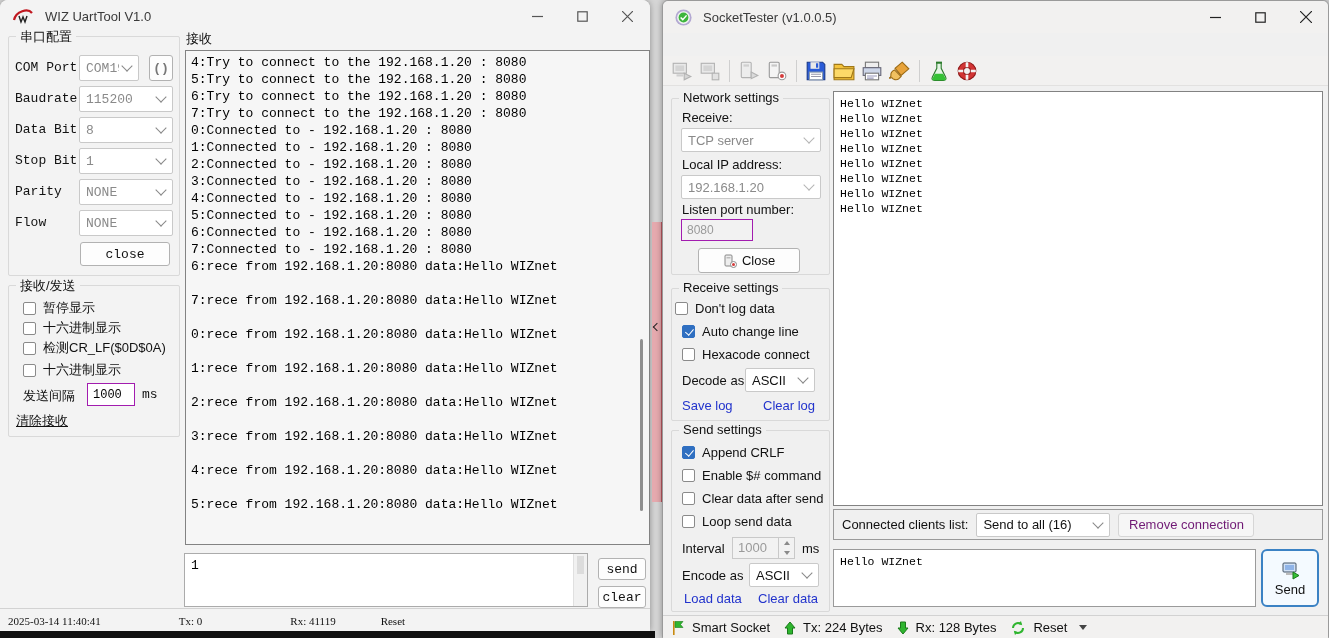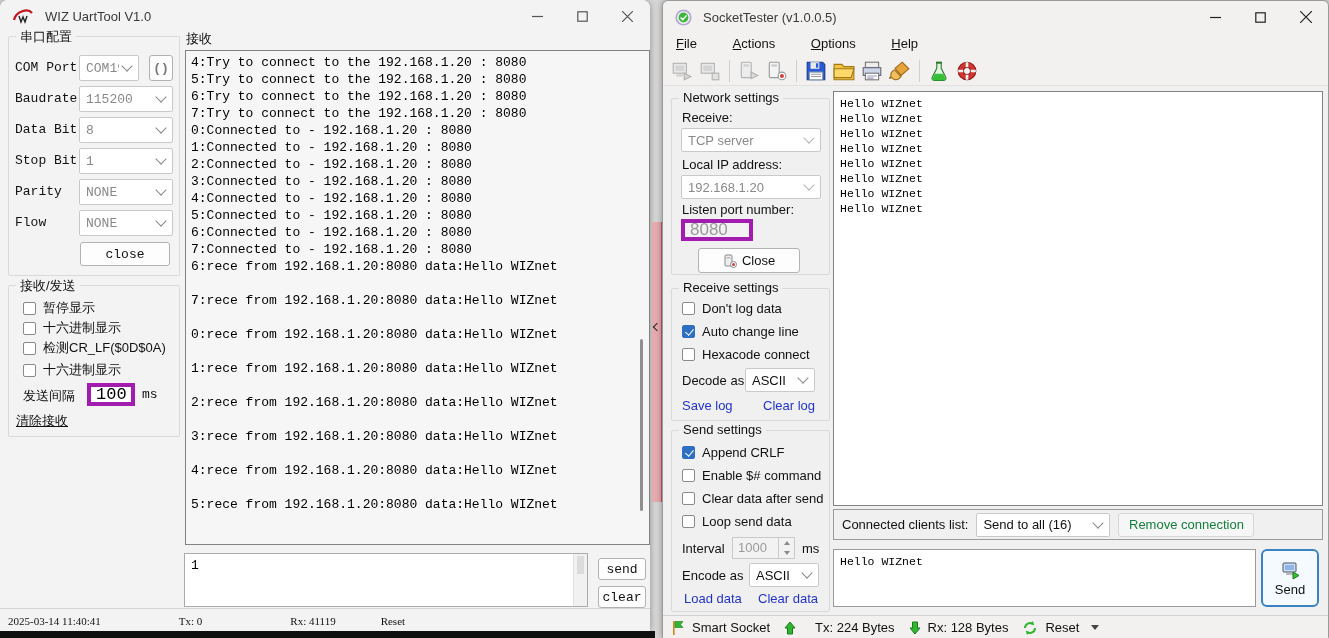--- a/index.html
+++ b/index.html
@@ -42,21 +42,21 @@
   .logtext{white-space:pre;font-size:13px;line-height:17px;padding:3px 5px;color:#000}
   .menu-item{display:inline-block;padding:3px 9px;font-size:13px}
   .menu-item::first-letter{text-decoration:underline}
   .tb-sep{width:1px;height:22px;background:#cfcfcf;margin:0 5px}
   .ticon{width:22px;height:22px;margin:0 3px;flex:none}
   .statusbar{position:absolute;left:0;right:0;display:flex;align-items:center;border-top:1px solid #d2d2d2}
   .spin{width:15px;height:20px;border-left:1px solid #c9c9c9;display:flex;flex-direction:column;flex:none}
   .spin span{flex:1;display:flex;align-items:center;justify-content:center}
   .tri-u{width:0;height:0;border-left:3.5px solid transparent;border-right:3.5px solid transparent;border-bottom:4px solid #8a8a8a}
   .tri-d{width:0;height:0;border-left:3.5px solid transparent;border-right:3.5px solid transparent;border-top:4px solid #8a8a8a}
-  input.flat{border:4px solid #a21caf;font-size:17px;box-sizing:border-box;padding:1px 5px;background:#fff}
+  input.flat{border:1px solid #a21caf;font-size:12px;box-sizing:border-box;padding:1px 5px;background:#fff}
   input.flat:disabled{background:#f2f2f2;color:#9a9a9a}
 </style>
 </head>
 <body>
 
 <div class="win" id="uart-win">
 
   <div class="titlebar" style="background:#f3f3f3">
     <span class="ticon" style="width:22px;height:18px;margin-left:12px">
       <svg viewBox="0 0 22 18" width="22" height="18">
@@ -235,26 +235,20 @@
           </svg>
         </div>
       <div class="winbtn">
           <svg width="12" height="12">
             <path d="M0 0 L12 12 M12 0 L0 12" stroke="#222" stroke-width="1.2"></path>
           </svg>
         </div>
     </div>
   </div>
 
-  <div class="abs" style="left:0;top:32px;right:0;height:23px;background:#f2f1f0">
-    <span class="menu-item" style="margin-left:4px">File</span>
-    <span class="menu-item" style="margin-left:14px">Actions</span>
-    <span class="menu-item" style="margin-left:14px">Options</span>
-    <span class="menu-item" style="margin-left:14px">Help</span>
-  </div>
 
   <div class="abs" style="left:0;top:55px;right:0;height:30px;display:flex;align-items:center;padding-left:5px;background:#f2f1f0;border-bottom:1px solid #e2e1e0;box-sizing:border-box">
     <span class="ticon"><svg viewBox="0 0 20 20">
           <rect x="2" y="3" width="12" height="9" fill="#e9e9e9" stroke="#b2b2b2"></rect>
           <rect x="4" y="5" width="8" height="5" fill="#d4d4d4"></rect>
           <rect x="5" y="13" width="6" height="2" fill="#d0d0d0"></rect>
           <path d="M12 12l6 3-6 3z" fill="#d5d5d5" stroke="#b2b2b2"></path>
         </svg></span>
     <span class="ticon"><svg viewBox="0 0 20 20">
           <rect x="2" y="3" width="12" height="9" fill="#e9e9e9" stroke="#b2b2b2"></rect>
@@ -328,21 +322,21 @@
             <rect x="3.5" y="3" width="4" height="1.5" fill="#bbb"></rect>
             <circle cx="10.5" cy="10.5" r="3" fill="#fff" stroke="#888"></circle>
             <circle cx="10.5" cy="10.5" r="1.5" fill="#d43c3c"></circle>
           </svg></span>
       <span>Close</span>
     </div>
   </div>
 
   <div class="group g-sock" style="left:8px;top:287px;width:157px;height:131px">
     <span class="legend">Receive settings</span>
-    <div class="cbrow" style="left:10px;top:12px">
+    <div class="cbrow" style="left:3px;top:12px">
       <span class="cb" data-checked="false"></span>
       <span>Don't log data</span>
     </div>
     <div class="cbrow" style="left:10px;top:35px">
       <span class="cb" data-checked="true"></span>
       <span>Auto change line</span>
     </div>
     <div class="cbrow" style="left:10px;top:58px">
       <span class="cb" data-checked="false"></span>
       <span>Hexacode connect</span>
@@ -406,21 +400,21 @@
 Hello WIZnet
 Hello WIZnet</div>
   </div>
 
   <div class="abs" style="left:170px;top:508px;width:490px;height:31px;border:1px solid #9a9a9a;box-sizing:border-box;display:flex;align-items:center">
     <span style="margin-left:8px;white-space:nowrap">Connected clients list:</span>
     <div class="sel enabled" style="position:static;margin-left:8px;width:134px;height:24px;flex:none">
       <span class="val">Send to all (16)</span>
         <span class="chv"></span>
     </div>
-    <div class="btn" style="position:static;margin-left:8px;width:136px;height:24px;color:#15803d;background:#f6f6f6;border-color:#d6d6d6;flex:none">Remove connection</div>
+    <div class="btn" style="position:static;margin-left:8px;width:136px;height:24px;color:#701a75;background:#f6f6f6;border-color:#d6d6d6;flex:none">Remove connection</div>
   </div>
 
   <div class="abs" style="left:170px;top:548px;width:423px;height:58px;background:#fff;border:1px solid #9a9a9a;box-sizing:border-box">
     <div class="logtext mono" style="font-size:11.5px;line-height:15px;padding:4px 6px">Hello WIZnet</div>
   </div>
   <div class="btn" style="left:598px;top:548px;width:58px;height:58px;flex-direction:column;gap:2px;border:2px solid #3b82c4;border-radius:6px;background:#f4faff">
     <span class="ticon" style="width:20px;height:20px;margin:0"><svg viewBox="0 0 20 20" width="20" height="20">
           <rect x="3" y="3" width="13" height="9" rx="1" fill="#cfe0f5" stroke="#445566"></rect>
           <rect x="5" y="5" width="9" height="5" fill="#8fb4e8"></rect>
           <rect x="6" y="13" width="7" height="2" fill="#bbb"></rect>
@@ -431,21 +425,21 @@
 
   <div class="statusbar" style="top:614px;height:23px;background:#f2f1f0">
     <span class="ticon" style="width:14px;height:16px;margin-left:8px"><svg viewBox="0 0 14 16" width="14" height="16">
           <rect x="2" y="1" width="1.6" height="14" fill="#c88a10"></rect>
           <path d="M4 1.5h8l-2.5 3L12 7.5H4z" fill="#2fb52f" stroke="#1a7a1a" stroke-width="0.6"></path>
         </svg></span>
     <span style="margin-left:4px">Smart Socket</span>
     <span class="ticon" style="width:12px;height:14px;margin-left:14px"><svg viewBox="0 0 12 14" width="12" height="14">
           <path d="M6 1l5 6H8.5v6h-5V7H1z" fill="#2fb52f" stroke="#1a7a1a"></path>
         </svg></span>
-    <span style="margin-left:16px">Tx: 224 Bytes</span>
+    <span style="margin-left:4px">Tx: 224 Bytes</span>
     <span class="ticon" style="width:12px;height:14px;margin-left:14px"><svg viewBox="0 0 12 14" width="12" height="14" style="transform:rotate(180deg)">
           <path d="M6 1l5 6H8.5v6h-5V7H1z" fill="#2fb52f" stroke="#1a7a1a"></path>
         </svg></span>
     <span style="margin-left:4px">Rx: 128 Bytes</span>
     <span class="ticon" style="width:16px;height:16px;margin-left:14px"><svg viewBox="0 0 16 16" width="16" height="16">
           <path d="M3 8a5 5 0 0 1 8-4" fill="none" stroke="#2fb52f" stroke-width="2"></path>
           <path d="M11 1l1.2 4.2-4.2-1.2z" fill="#2fb52f"></path>
           <path d="M13 8a5 5 0 0 1-8 4" fill="none" stroke="#2fb52f" stroke-width="2"></path>
           <path d="M5 15l-1.2-4.2 4.2 1.2z" fill="#2fb52f"></path>
         </svg></span>

